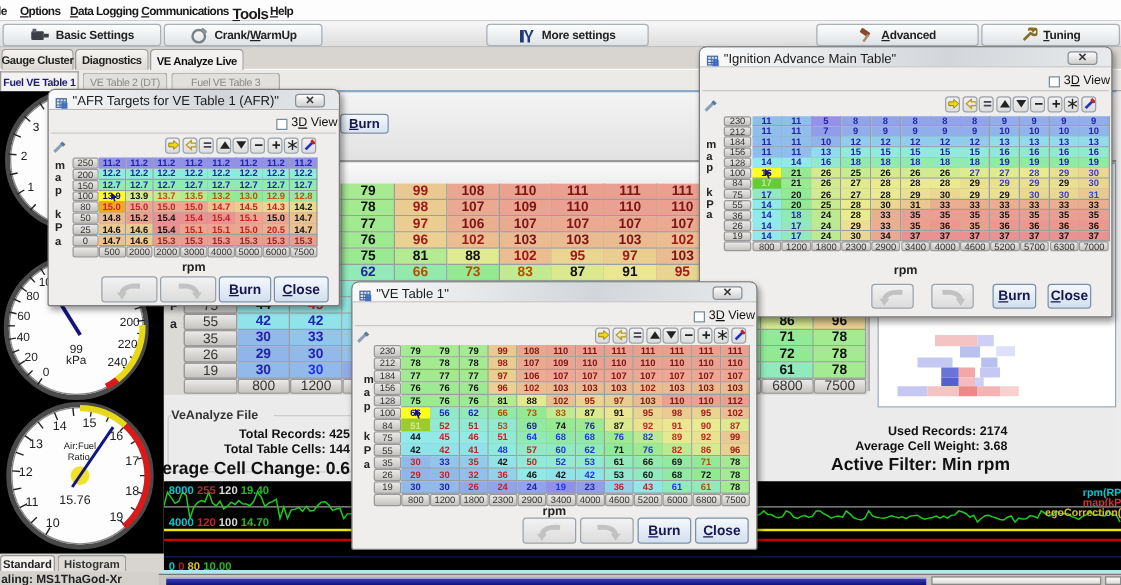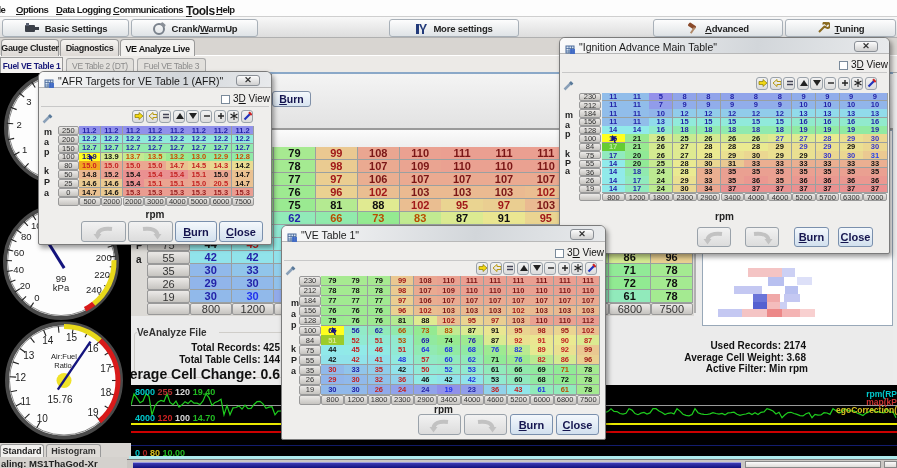--- a/index.html
+++ b/index.html
@@ -67,21 +67,21 @@
       </span>
       <span style="color:#222"><u>T</u>uning</span>
     </div>
 <div style="left:0px;top:38px;width:897px;height:18px;background:#d8d5d1;border-bottom:1px solid #fff;"></div>
 <div style="left:1px;top:39px;width:58px;height:17px;background:linear-gradient(#f6f4f1,#ddd9d5);border:1px solid #9a9a9a;border-bottom:none;border-radius:4px 4px 0 0;display:flex;align-items:center;justify-content:center;font-size:9px;font-weight:bold;letter-spacing:-0.3px;white-space:nowrap;color:#222;">Gauge Cluster</div>
 <div style="left:60px;top:39px;width:59px;height:17px;background:linear-gradient(#f6f4f1,#ddd9d5);border:1px solid #9a9a9a;border-bottom:none;border-radius:4px 4px 0 0;display:flex;align-items:center;justify-content:center;font-size:9px;font-weight:bold;letter-spacing:-0.3px;white-space:nowrap;color:#222;">Diagnostics</div>
 <div style="left:120px;top:39px;width:75px;height:18px;background:#f2f1ef;border:1px solid #9a9a9a;border-bottom:none;border-radius:4px 4px 0 0;display:flex;align-items:center;justify-content:center;font-size:9px;font-weight:bold;letter-spacing:-0.3px;white-space:nowrap;color:#111;">VE Analyze Live</div>
 <div style="left:0px;top:56px;width:897px;height:17px;background:#eceae7;border-bottom:1px solid #aaa;"></div>
 <div style="left:0px;top:57px;width:63px;height:16px;background:#f4f2f0;border:1px solid #999;border-bottom:none;display:flex;align-items:center;justify-content:center;font-size:8.5px;font-weight:bold;letter-spacing:-0.3px;white-space:nowrap;color:#1a1a7a;">Fuel VE Table 1</div>
 <div style="left:66px;top:58px;width:68px;height:15px;background:#e2e0dc;border:1px solid #aaa;border-bottom:none;border-radius:3px 3px 0 0;display:flex;align-items:center;justify-content:center;font-size:8.5px;letter-spacing:-0.3px;white-space:nowrap;color:#8a8a8a;">VE Table 2 (DT)</div>
-<div style="left:137px;top:58px;width:69px;height:15px;background:#e2e0dc;border:1px solid #aaa;border-bottom:none;border-radius:3px 3px 0 0;display:flex;align-items:center;justify-content:center;font-size:8.5px;letter-spacing:-0.3px;white-space:nowrap;color:#8a8a8a;">Fuel VE Table 3</div>
+<div style="left:137px;top:58px;width:87px;height:15px;background:#e2e0dc;border:1px solid #aaa;border-bottom:none;border-radius:3px 3px 0 0;display:flex;align-items:center;justify-content:center;font-size:8.5px;letter-spacing:-0.3px;white-space:nowrap;color:#8a8a8a;">Fuel VE Table 3</div>
 <div style="left:131px;top:72px;width:762px;height:2px;background:#8aa8c8;"></div>
 <div style="left:131px;top:74px;width:762px;height:54px;background:linear-gradient(#f4f4f4,#e2e2e2);"></div>
 <div style="left:131px;top:128px;width:762px;height:2px;background:#9a9a9a;"></div>
 <div style="left:131px;top:130px;width:762px;height:17px;background:linear-gradient(#fbfbfb,#eee);"></div>
 <div style="left:272px;top:91px;width:39px;height:16px;background:linear-gradient(#f4f8fc,#d8e4f0);border:1px solid #8090a8;border-radius:3px;display:flex;align-items:center;justify-content:center;font-size:10.5px;font-weight:bold;color:#15154f;"><u>B</u>urn</div>
 <div style="left:271px;top:74px;width:1px;height:54px;background:#888;"></div>
 <div style="left:131px;top:147px;width:563px;height:169px;background:#dcdad6;"></div>
 <div style="position:absolute;left:136px;top:166px;font-size:10px;color:#222;font-weight:bold;white-space:nowrap;">m</div>
 <div style="position:absolute;left:136px;top:180px;font-size:10px;color:#222;font-weight:bold;white-space:nowrap;">a</div>
 <div style="position:absolute;left:136px;top:194px;font-size:10px;color:#222;font-weight:bold;white-space:nowrap;">p</div>
@@ -272,21 +272,21 @@
 <div style="left:694px;top:74px;width:2px;height:239px;background:#b0b0b0;"></div>
 <div style="left:131px;top:316px;width:762px;height:69px;background:#ebebeb;"></div>
 <div style="left:134px;top:332px;width:380px;height:46px;border:1px solid #cfcdc9;border-radius:3px;"></div>
 <div style="left:137px;top:327px;width:82px;height:9px;background:#ebebeb;"></div>
 <div style="position:absolute;left:137px;top:326.5px;font-size:10px;color:#333;font-weight:bold;white-space:nowrap;">VeAnalyze File</div>
 <div style="position:absolute;right:617px;top:342px;font-size:10px;color:#111;font-weight:bold;white-space:nowrap;">Total Records: 425</div>
 <div style="position:absolute;right:617px;top:354px;font-size:10px;color:#111;font-weight:bold;white-space:nowrap;">Total Table Cells: 144</div>
 <div style="position:absolute;right:617px;top:365.5px;font-size:14px;color:#111;font-weight:bold;white-space:nowrap;">Average Cell Change: 0.6</div>
 <div style="position:absolute;right:91px;top:340px;font-size:10px;color:#111;font-weight:bold;white-space:nowrap;">Used Records: 2174</div>
 <div style="position:absolute;right:91px;top:351.5px;font-size:10px;color:#111;font-weight:bold;white-space:nowrap;">Average Cell Weight: 3.68</div>
-<div style="position:absolute;right:89px;top:363px;font-size:10px;color:#111;font-weight:bold;white-space:nowrap;">Active Filter: Min rpm</div>
+<div style="position:absolute;right:89px;top:363px;font-size:14px;color:#111;font-weight:bold;white-space:nowrap;">Active Filter: Min rpm</div>
 <div style="left:702px;top:130px;width:191px;height:196px;background:#fff;border:1px solid #98a8b8;"></div>
 <div style="left:748px;top:268px;width:34px;height:9px;background:#f4c4c4;"></div>
 <div style="left:782px;top:268px;width:13px;height:9px;background:#ccd0f4;"></div>
 <div style="left:768px;top:277px;width:16px;height:9px;background:#b8c0f0;"></div>
 <div style="left:797px;top:277px;width:15px;height:8px;background:#dde0f8;"></div>
 <div style="left:734px;top:286px;width:28px;height:8px;background:#c4c8f2;"></div>
 <div style="left:785px;top:286px;width:13px;height:8px;background:#b8c0f0;"></div>
 <div style="left:753px;top:294px;width:14px;height:8px;background:#6a74d8;"></div>
 <div style="left:767px;top:294px;width:13px;height:8px;background:#f0a8a8;"></div>
 <div style="left:784px;top:294px;width:16px;height:8px;background:#c4c8f2;"></div>

